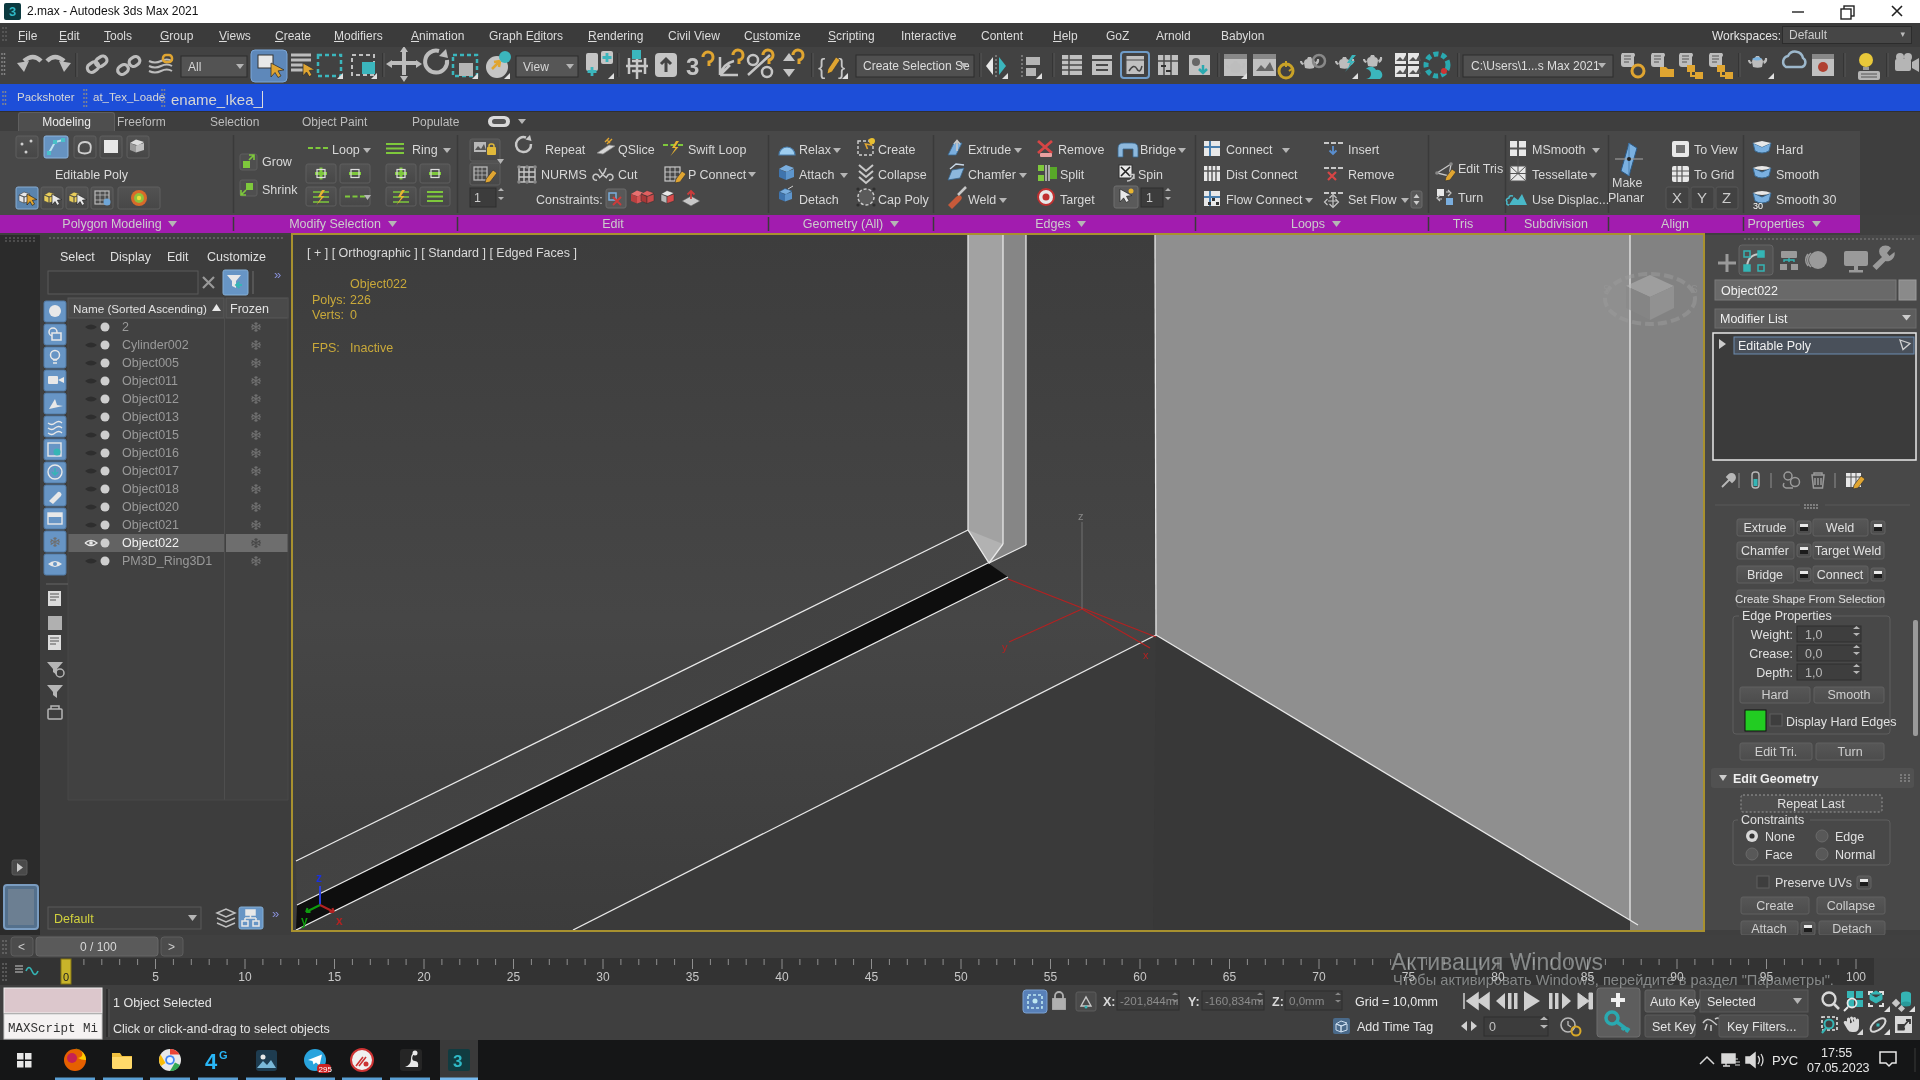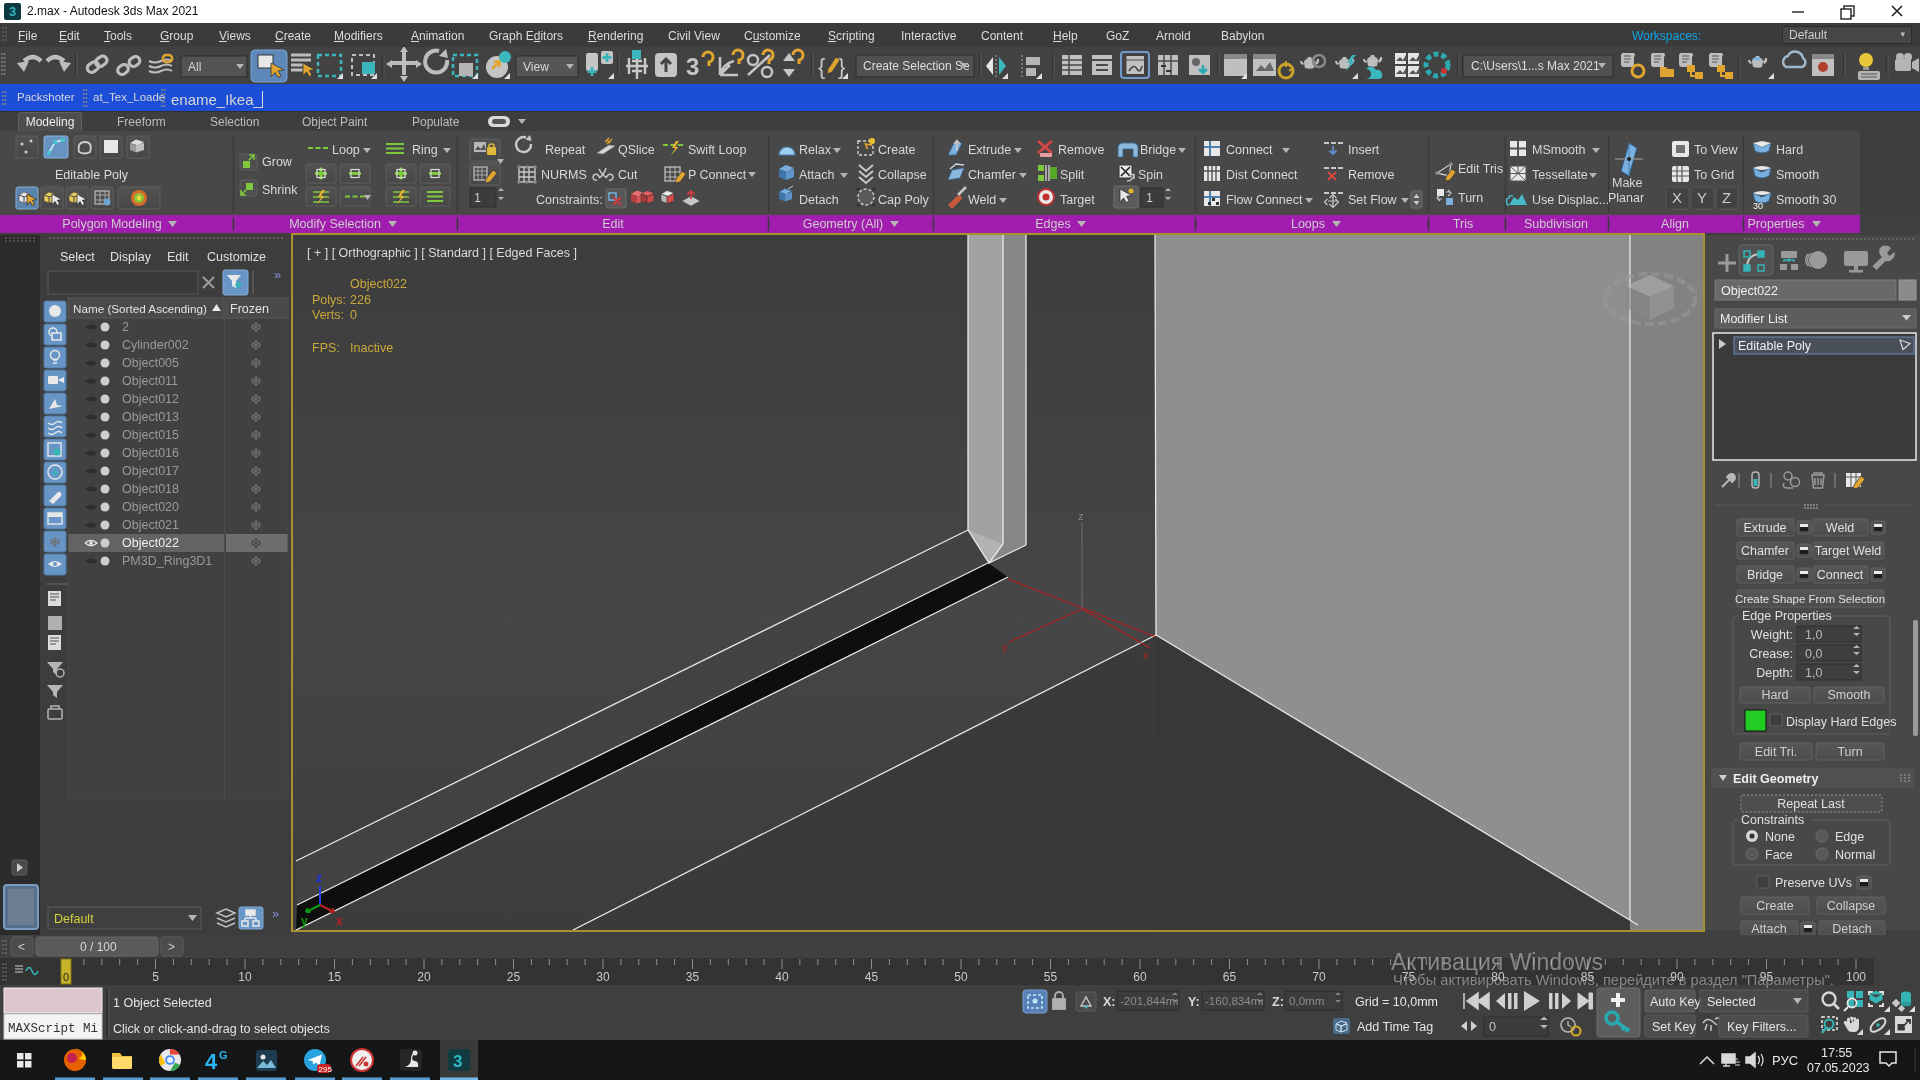--- a/index.html
+++ b/index.html
@@ -65,21 +65,21 @@
  <span class="mi" style="left:588px"><u>R</u>endering</span>
  <span class="mi" style="left:668px">Civil View</span>
  <span class="mi" style="left:744px">C<u>u</u>stomize</span>
  <span class="mi" style="left:828px"><u>S</u>cripting</span>
  <span class="mi" style="left:901px">Interactive</span>
  <span class="mi" style="left:981px">Content</span>
  <span class="mi" style="left:1053px"><u>H</u>elp</span>
  <span class="mi" style="left:1106px">GoZ</span>
  <span class="mi" style="left:1156px">Arnold</span>
  <span class="mi" style="left:1221px">Babylon</span>
- <span class="mi" style="left:1632px;color:#0ea5e9">Workspaces:</span>
+ <span class="mi" style="left:1712px;color:#e5e5e5">Workspaces:</span>
  <span class="abs" style="left:1782px;top:3px;width:130px;height:18px;background:#464646;border:1px solid #2c2c2c;color:#cccccc;padding:1px 0 0 6px;font-size:12px">Default<span style="position:absolute;right:6px;top:2px;font-size:9px;color:#bbb">▾</span></span>
 </div>
 
 <div class="abs toolbar" id="toolbar">
 <svg width="1920" height="37" style="position:absolute;left:0;top:0">
 <defs>
  <g id="teapot">
             <path d="M3 8 q-3 -1 -3 -4 l2 0 q0 2 2 2 z M16 8 q4 -2 3 -6 l-2 0 q0 3 -2 3 z M4 6 q0 -4 4 -4 l3 0 q4 0 4 4 l-1 5 q-4 1.5 -9 0 z M7 2 l5 0 l-1 -2 l-3 0 z" fill="#bdbdbd"></path>
           </g>
  <g id="scroll">
@@ -378,21 +378,21 @@
           <circle cx="162" cy="22" r="0.9"></circle>
           <circle cx="164.5" cy="22" r="0.9"></circle>
         </g>
  </svg>
  <span class="abs" style="left:17px;top:7px;font-size:11.5px">Packshoter</span>
  <span class="abs" style="left:93px;top:7px;font-size:11.5px">at_Tex_Loade</span>
  <span class="abs" style="left:171px;top:7px;font-size:15px">ename_Ikea_<span style="border-left:1px solid #ddd">​</span></span>
 </div>
 
 <div class="abs ribtabs" id="ribtabs">
- <span class="abs" style="left:18px;top:0;width:64px;height:19px;background:#4e4e4e;border:1px solid #5f5f5f;border-bottom:none;border-radius:3px 3px 0 0;color:#ededed;text-align:center;padding-top:2px">Modeling</span>
+ <span class="abs" style="left:18px;top:0;width:97px;height:19px;background:#4e4e4e;border:1px solid #5f5f5f;border-bottom:none;border-radius:3px 3px 0 0;color:#ededed;text-align:center;padding-top:2px">Modeling</span>
  <span class="abs" style="left:117px;top:3px">Freeform</span>
  <span class="abs" style="left:210px;top:3px">Selection</span>
  <span class="abs" style="left:302px;top:3px">Object Paint</span>
  <span class="abs" style="left:412px;top:3px">Populate</span>
  <svg class="abs" style="left:488px;top:2px" width="40" height="15">
         <rect x="0" y="2" width="22" height="11" rx="5.5" fill="#dadada"></rect>
         <rect x="4" y="5" width="14" height="5" rx="2.5" fill="#555"></rect>
         <path d="M30 5 l8 0 l-4 5 z" fill="#b5b5b5"></path>
       </svg>
 </div>

